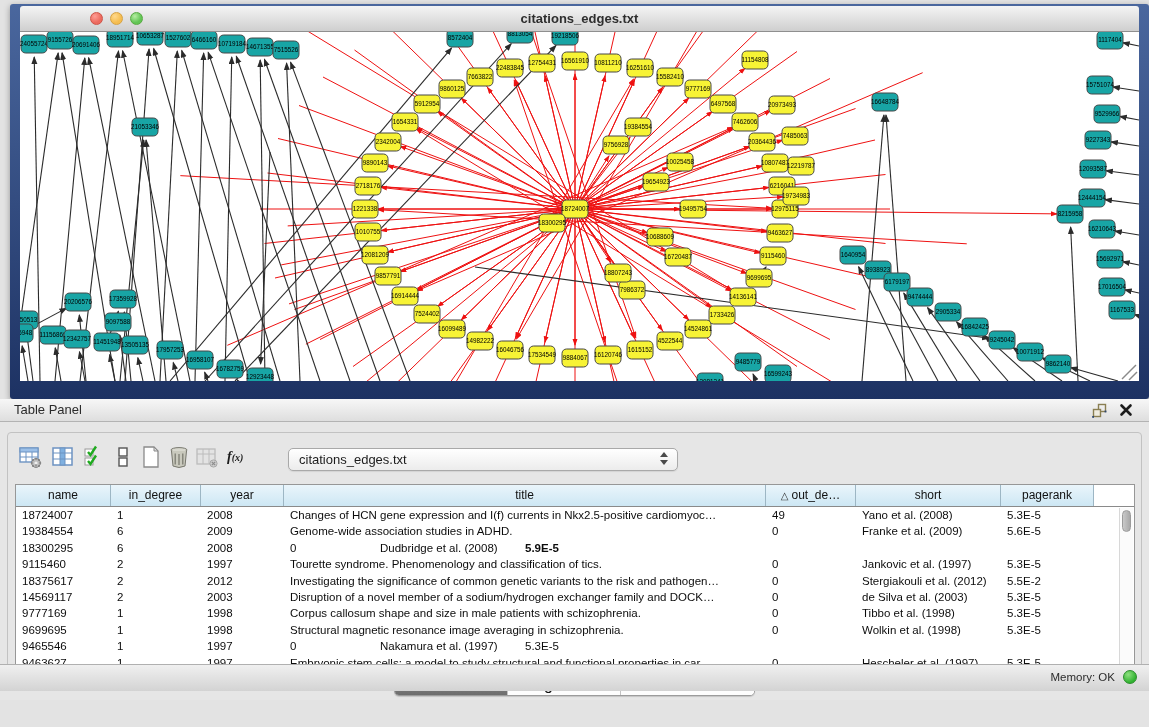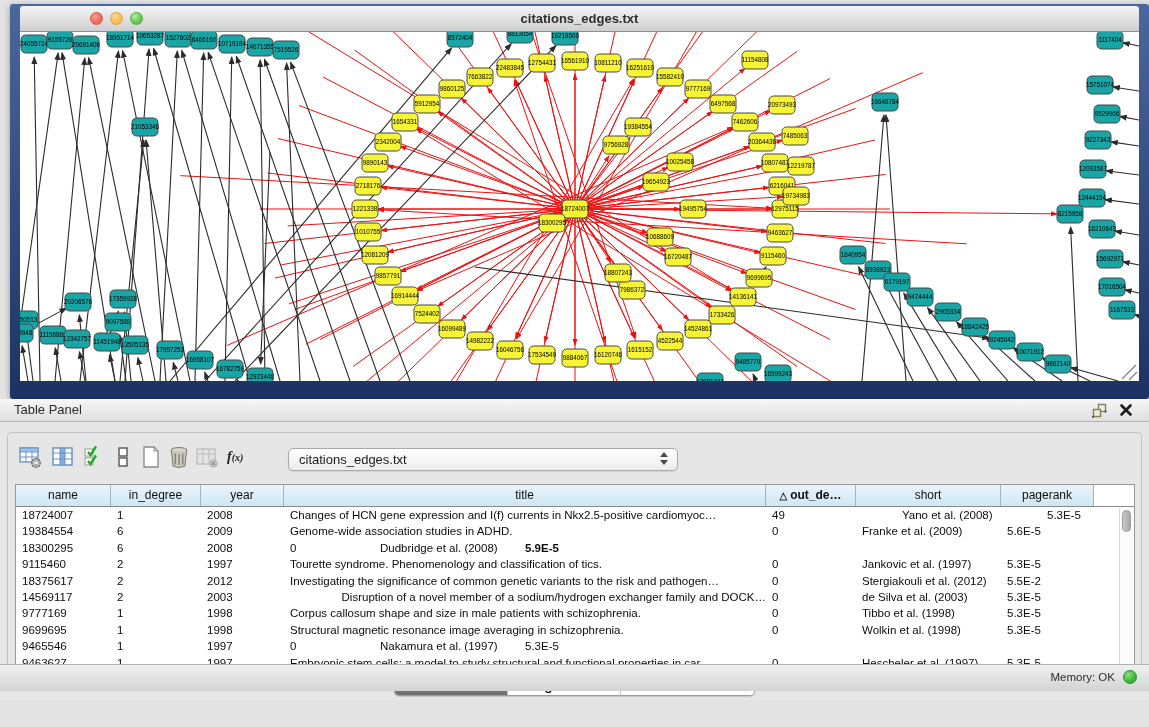--- a/index.html
+++ b/index.html
@@ -731,32 +731,32 @@
         <i class="dn"></i>
       </span>
   </div>
 
   <div class="tablebox">
     <div class="thead" id="thead">
         <div class="th" style="width: 95px;"><span>name</span></div>
         <div class="th" style="width: 90px;"><span>in_degree</span></div>
         <div class="th" style="width: 83px;"><span>year</span></div>
         <div class="th" style="width: 482px;"><span>title</span></div>
-        <div class="th" style="width: 90px; font-weight: bold;"><span class="sortg">△</span><span>out_de…</span></div>
+        <div class="th" style="width: 90px;"><span class="sortg">△</span><span>out_de…</span></div>
         <div class="th" style="width: 145px;"><span>short</span></div>
         <div class="th" style="width: 93px;"><span>pagerank</span></div>
       </div>
     <div id="tbody">
         <div class="tr">
           <div class="td" style="width: 95px;">18724007</div>
           <div class="td" style="width: 90px;">1</div>
           <div class="td" style="width: 83px;">2008</div>
           <div class="td" style="width: 482px;">Changes of HCN gene expression and I(f) currents in Nkx2.5-positive cardiomyoc…</div>
           <div class="td" style="width: 90px;">49</div>
-          <div class="td" style="width: 145px; margin-left: 40px;">Yano et al. (2008)</div>
+          <div class="td" style="width: 145px;">Yano et al. (2008)</div>
           <div class="td" style="width: 93px;">5.3E-5</div>
         </div>
         <div class="tr">
           <div class="td" style="width: 95px;">19384554</div>
           <div class="td" style="width: 90px;">6</div>
           <div class="td" style="width: 83px;">2009</div>
           <div class="td" style="width: 482px;">Genome-wide association studies in ADHD.</div>
           <div class="td" style="width: 90px;">0</div>
           <div class="td" style="width: 145px;">Franke et al. (2009)</div>
           <div class="td" style="width: 93px;">5.6E-5</div>
@@ -784,21 +784,21 @@
           <div class="td" style="width: 83px;">2012</div>
           <div class="td" style="width: 482px;">Investigating the significance of common genetic variants to the risk and pathogen…</div>
           <div class="td" style="width: 90px;">0</div>
           <div class="td" style="width: 145px;">Stergiakouli et al. (2012)</div>
           <div class="td" style="width: 93px;">5.5E-2</div>
         </div>
         <div class="tr">
           <div class="td" style="width: 95px;">14569117</div>
           <div class="td" style="width: 90px;">2</div>
           <div class="td" style="width: 83px;">2003</div>
-          <div class="td" style="width: 482px; text-align: right;">Disruption of a novel member of a sodium/hydrogen exchanger family and DOCK…</div>
+          <div class="td" style="width: 482px;">Disruption of a novel member of a sodium/hydrogen exchanger family and DOCK…</div>
           <div class="td" style="width: 90px;">0</div>
           <div class="td" style="width: 145px;">de Silva et al. (2003)</div>
           <div class="td" style="width: 93px;">5.3E-5</div>
         </div>
         <div class="tr">
           <div class="td" style="width: 95px;">9777169</div>
           <div class="td" style="width: 90px;">1</div>
           <div class="td" style="width: 83px;">1998</div>
           <div class="td" style="width: 482px;">Corpus callosum shape and size in male patients with schizophrenia.</div>
           <div class="td" style="width: 90px;">0</div>

